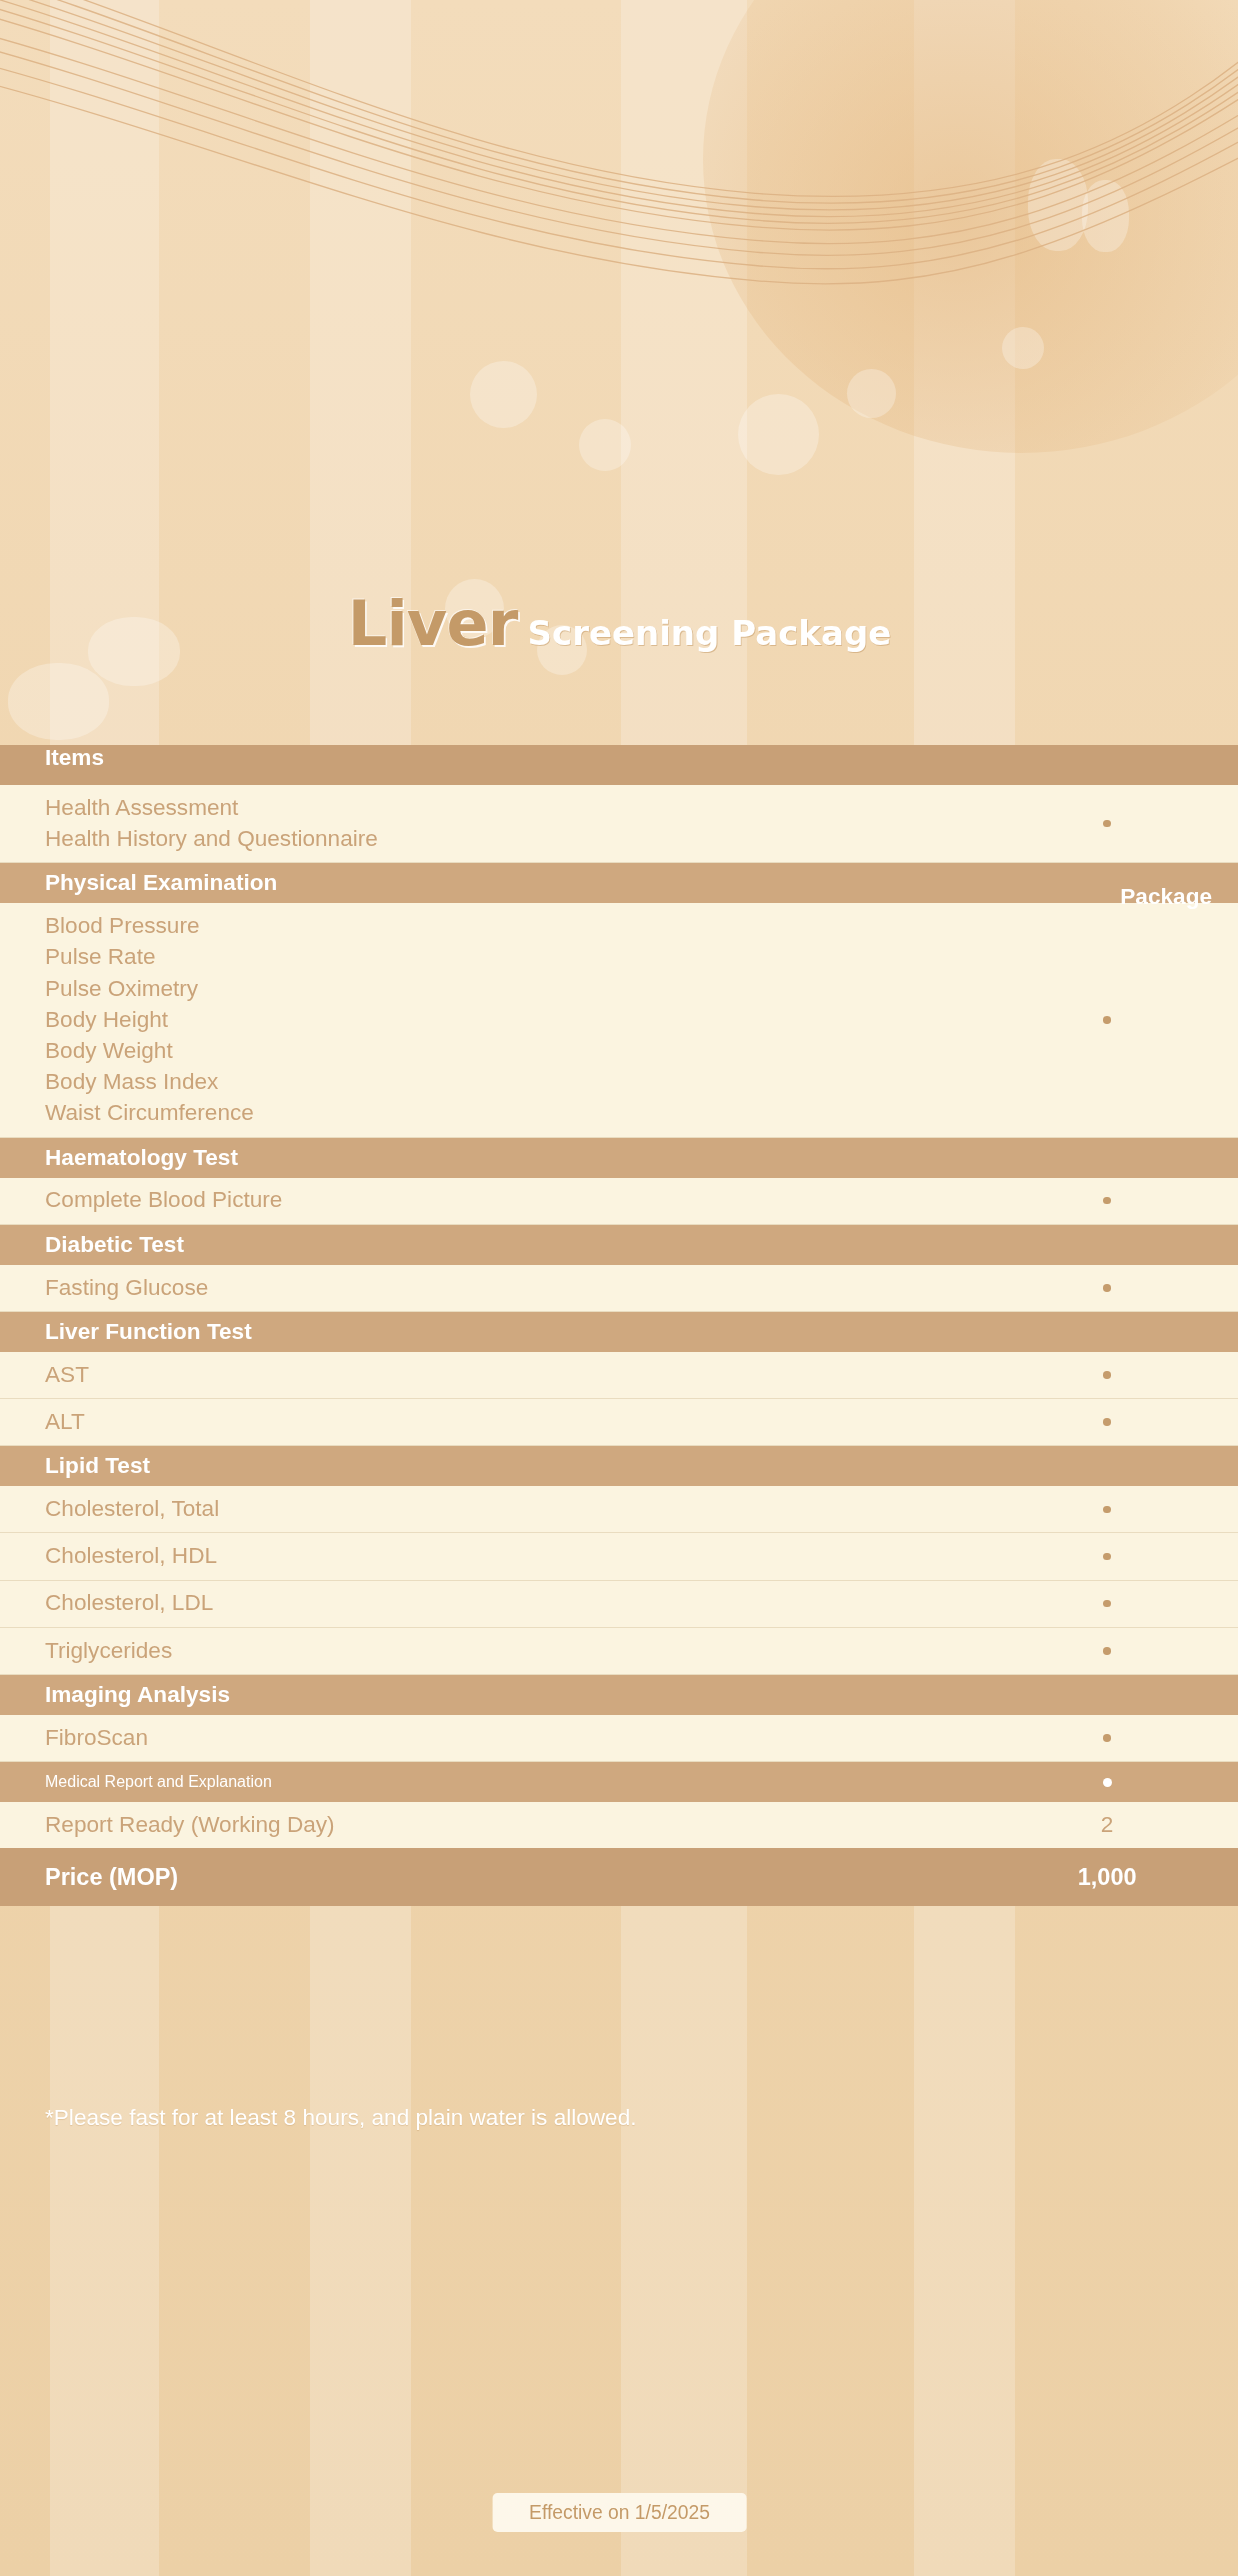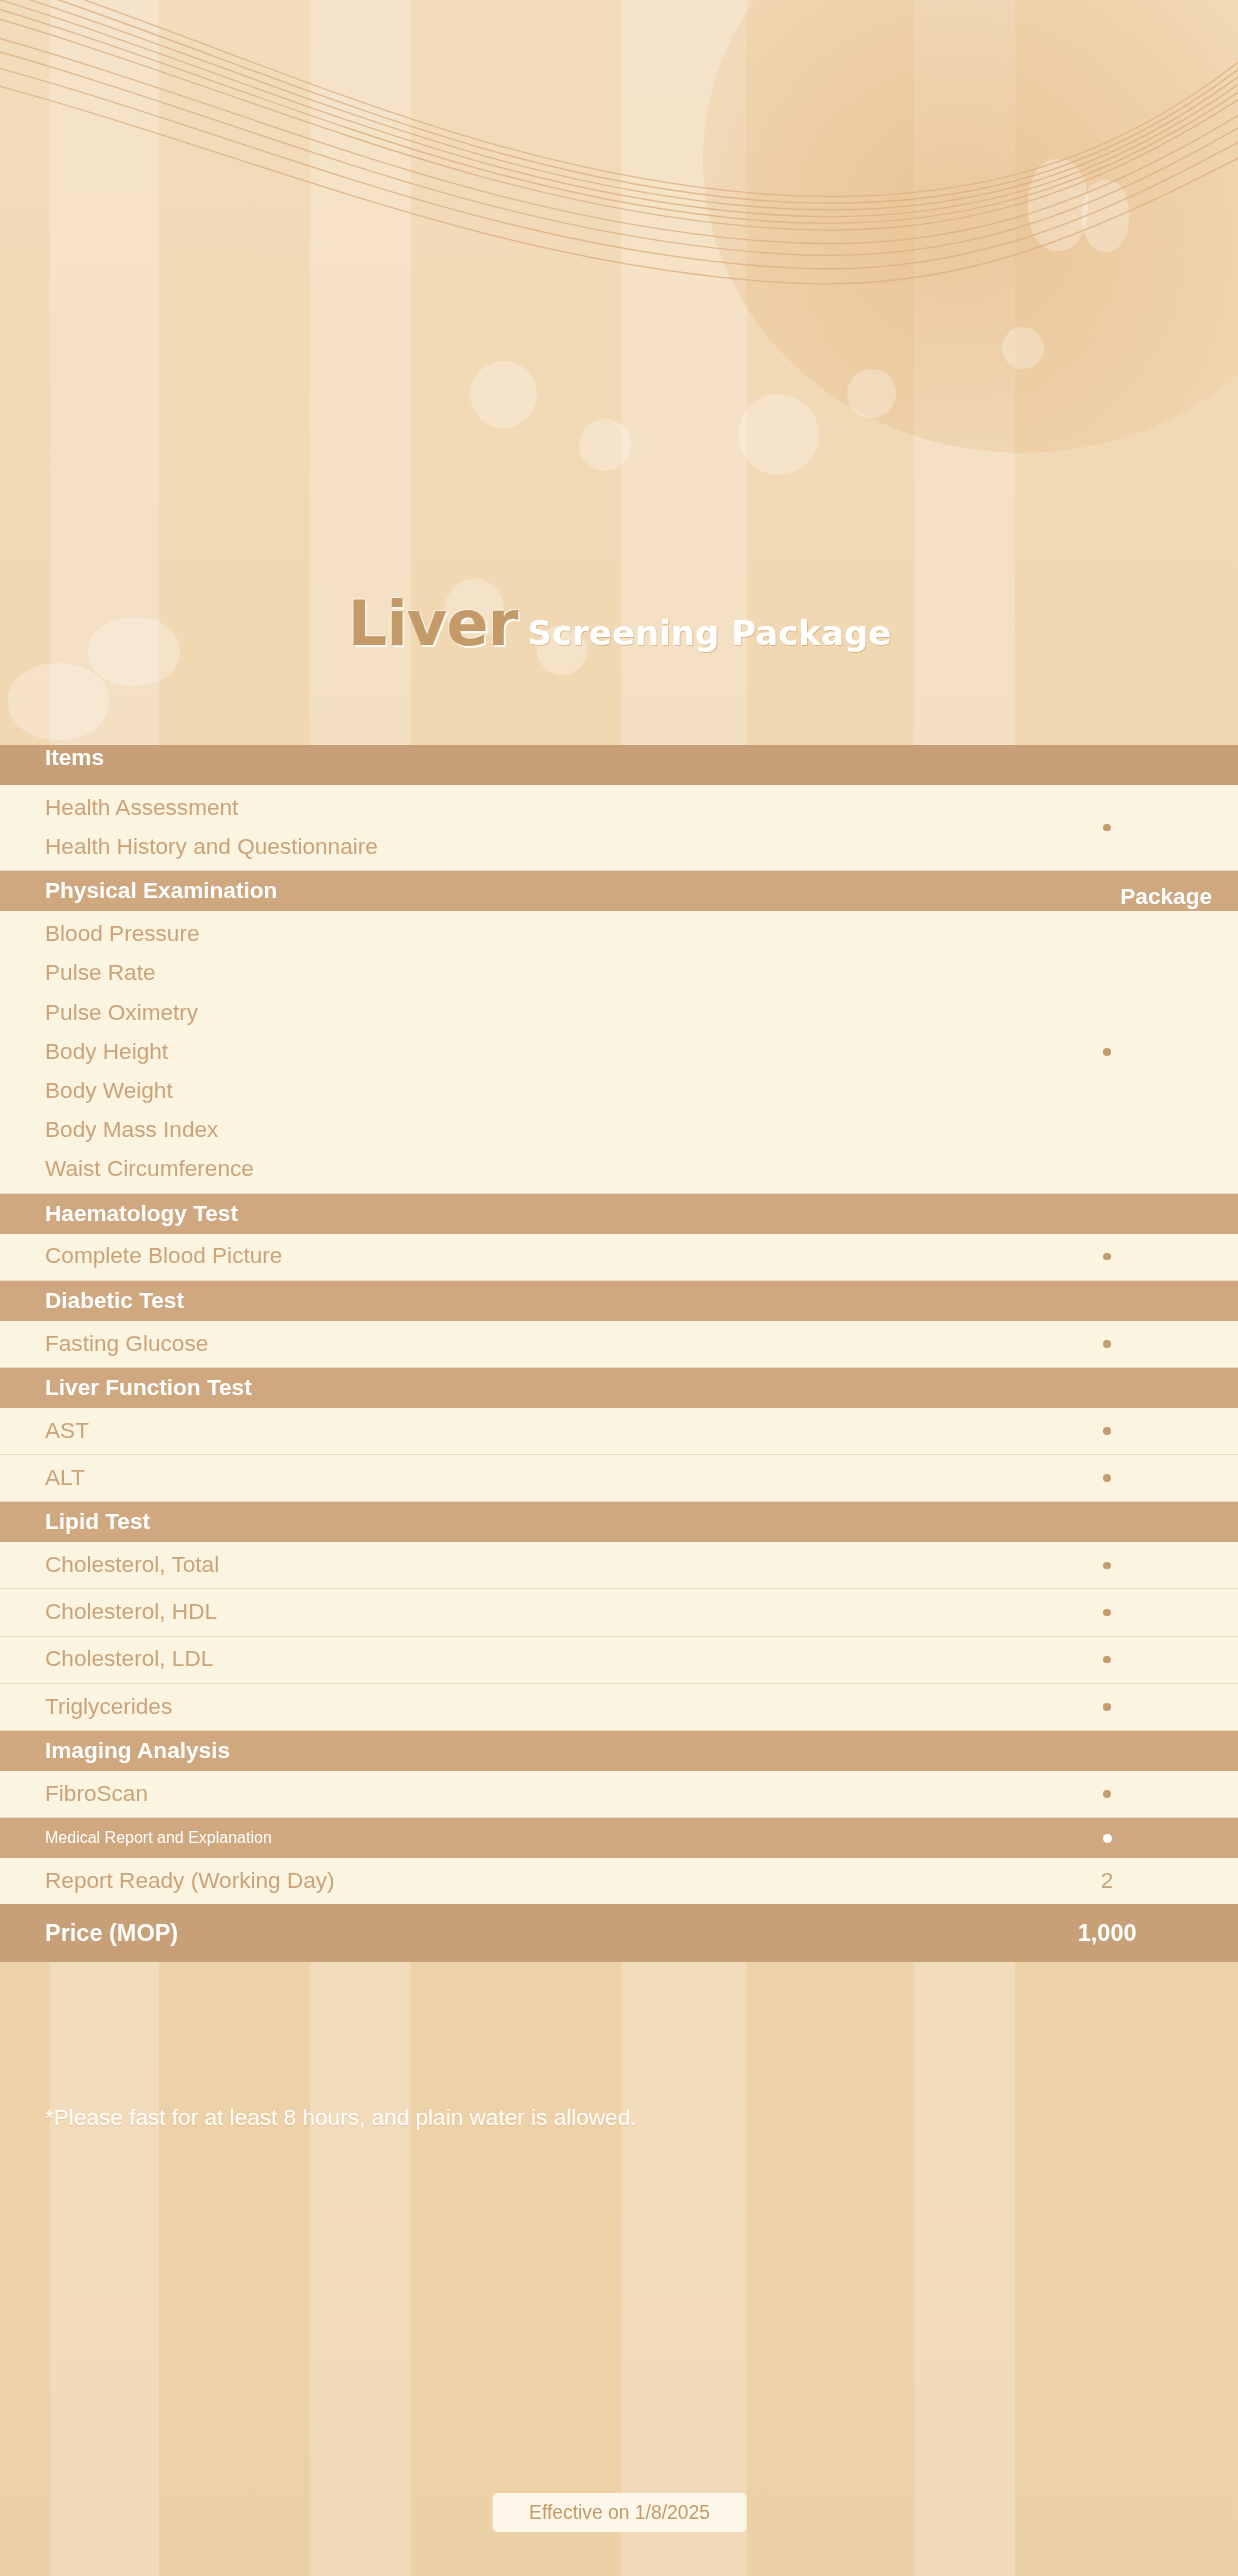--- a/index.html
+++ b/index.html
@@ -138,21 +138,20 @@
   .data-row {
     background: #fbf4e0;
     border-bottom: 0.8px solid #e9dcc0;
   }
   .data-row .c-item {
     color: #caa379;
     font-size: 22.6px;
     line-height: 1.08;
     padding-top: 7.5px;
     padding-bottom: 7.5px;
-    gap: 8px;
   }
   .data-row .c-item .line {
     padding: 3.4px 0;
   }
   .dot {
     display: inline-block;
     width: 7.5px;
     height: 7.5px;
     border-radius: 50%;
     background: #c59c6c;
@@ -400,15 +399,15 @@
           <div class="c-item">
             <div class="line">Price (MOP)</div>
           </div>
           <div class="c-pkg">1,000</div>
         </div>
       </div>
   </div>
 
   <div class="note">*Please fast for at least 8 hours, and plain water is allowed.</div>
 
-  <div class="effective">Effective on 1/8/2025</div>
+  <div class="effective">Effective on 1/5/2025</div>
 </div>
 
 
 </body></html>

